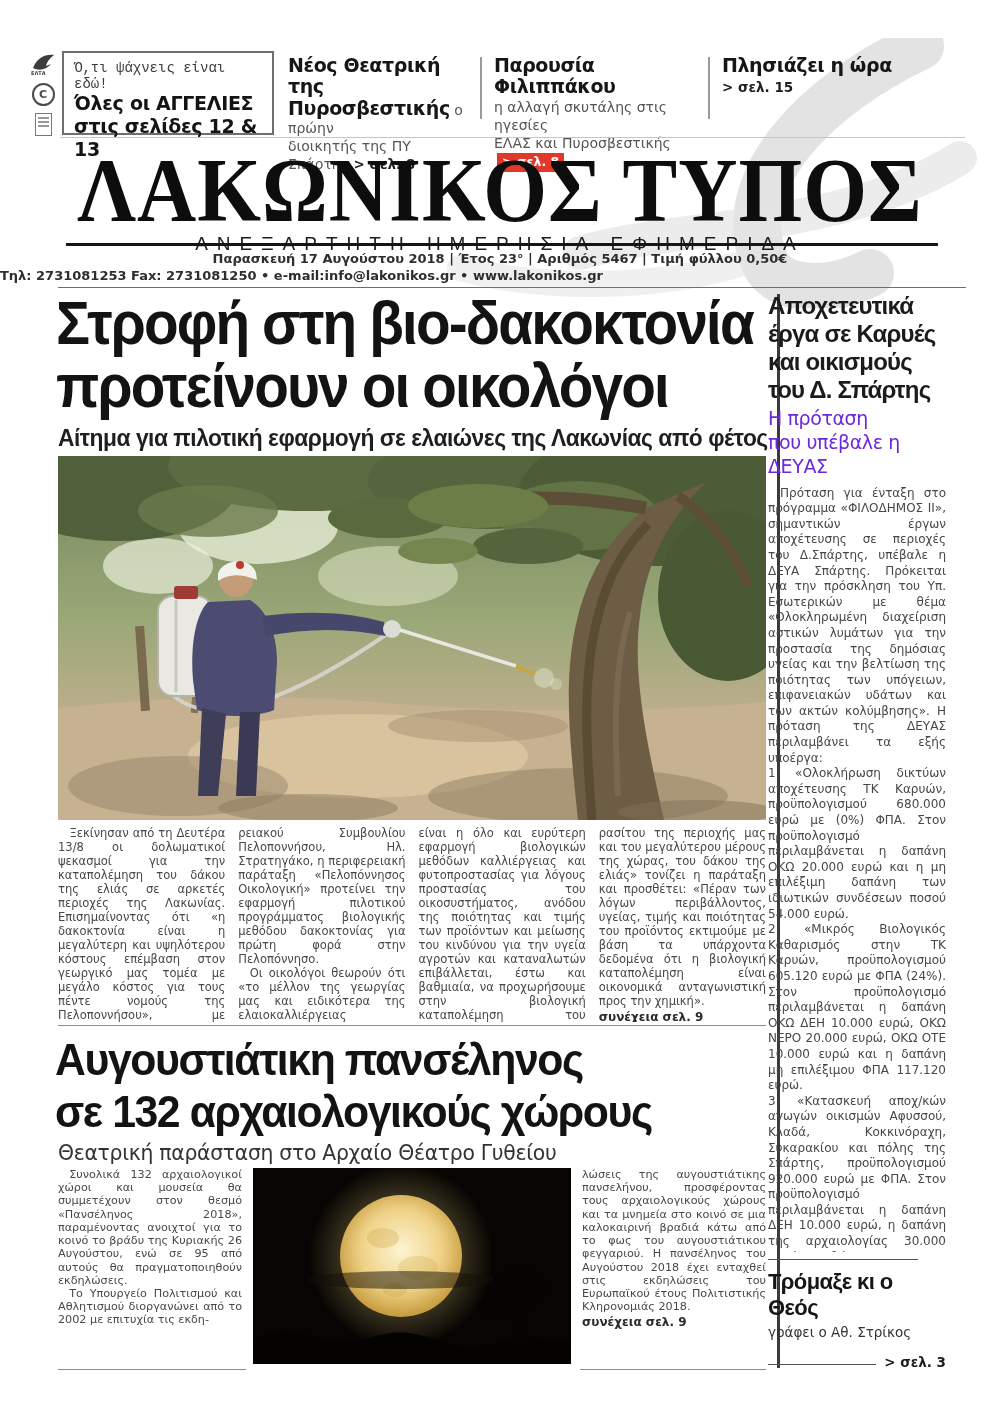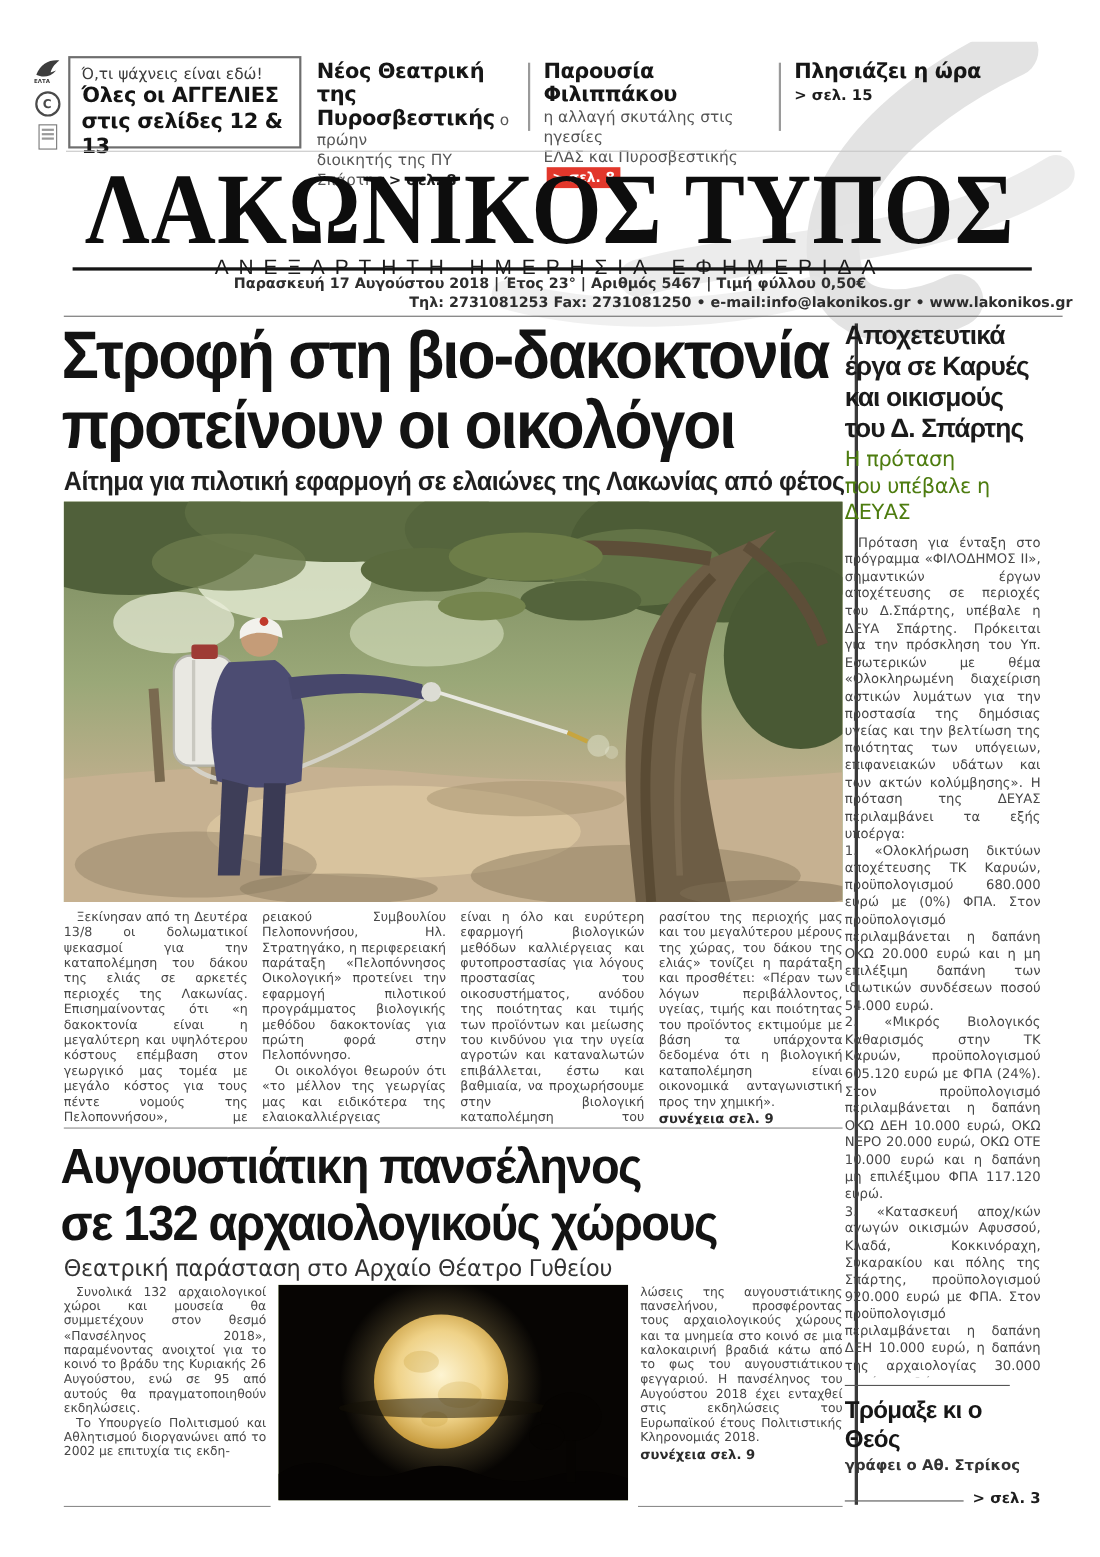--- a/index.html
+++ b/index.html
@@ -13,60 +13,60 @@
   .decor{position:absolute;z-index:0;}
   
   .margin-icons{left:26px;top:52px;width:34px;display:flex;flex-direction:column;align-items:center;gap:7px;}
   .copyright-badge{width:19px;height:19px;border:2px solid #4a4a4a;border-radius:50%;
         display:flex;align-items:center;justify-content:center;font-size:11px;font-weight:bold;color:#4a4a4a;}
   .stamp{width:17px;height:23px;border:1px solid #777;display:flex;flex-direction:column;gap:2px;padding:3px 2px;box-sizing:border-box;}
   .stamp i{display:block;height:2px;background:#999;}
   
   .teaser-box{left:62px;top:51px;width:212px;height:84px;border:2px solid #6e6e6e;
         padding:7px 10px;box-sizing:border-box;}
-  .tb-l1{font-size:14px;color:#3c3c3c;}
+  .tb-l1{font-size:14px;color:#3c3c3c;font-family:Liberation Mono, monospace;}
   .tb-l2,.tb-l3{font-size:19px;font-weight:bold;color:#141414;letter-spacing:-.3px;line-height:1.22;}
   .teaser{font-size:14px;color:#555;}
   .teaser .t-title{font-size:19px;font-weight:bold;color:#161616;letter-spacing:-.4px;line-height:1.12;}
   .teaser .t-sub{font-size:14px;color:#555;line-height:1.3;}
   .pageref{font-weight:bold;color:#1d1d1d;font-size:13.5px;}
   .pageref-red{display:inline-block;background:var(--red,#e2372b);color:#fff;font-weight:bold;
         font-size:12.5px;padding:1px 5px 2px;margin-left:3px;}
   .vdiv{width:1.5px;background:#9a9a9a;}
   
   .mast-title{left:55px;top:138px;width:890px;text-align:center;
         font-family:"Liberation Serif","DejaVu Serif",serif;font-weight:bold;font-size:82px;
         color:#0d0d0d;letter-spacing:1px;transform:scaleY(1.12);transform-origin:center top;white-space:nowrap;}
   .mast-sub{left:55px;top:233px;width:890px;text-align:center;font-size:19px;color:#1c1c1c;
         letter-spacing:9px;font-family:"Liberation Sans",sans-serif;}
   .rule{background:#151515;}
   .dateline{left:0;top:251px;width:1000px;text-align:center;font-size:13px;font-weight:bold;color:#2e2e2e;}
-  .contact{left:15px;top:268px;width:960px;text-align:right;font-size:13px;font-weight:bold;color:#2e2e2e;}
+  .contact{left:0;top:268px;width:960px;text-align:left;font-size:13px;font-weight:bold;color:#2e2e2e;}
   
   .headline1{left:56px;top:292px;width:770px;font-family:"Liberation Sans",sans-serif;
         font-weight:bold;font-size:61px;line-height:1.03;color:#131313;letter-spacing:-2px;
         transform:scaleX(.93);transform-origin:0 0;white-space:nowrap;}
   .subhead1{left:58px;top:424px;font-family:"Liberation Sans",sans-serif;font-weight:bold;
         font-size:24px;color:#1f1f1f;letter-spacing:-.5px;transform:scaleX(.95);transform-origin:0 0;white-space:nowrap;}
   .photo{overflow:hidden;background:#9aa878;}
   .body-col{font-size:11.5px;line-height:1.22;color:#474747;}
   .cols-row{left:58px;top:826px;width:708px;height:196px;display:flex;gap:13px;}
   .cols-row .col{flex:1;overflow:hidden;}
   .continued{font-weight:bold;text-align:left;font-size:12px;color:#2b2b2b;margin-top:2px;}
   .hr{background:#8c8c8c;height:1px;}
   
   .rc-divider{left:777px;top:294px;width:2.5px;height:1074px;background:#3a3a3a;}
   .right-col{left:768px;top:292px;width:178px;height:1078px;display:flex;flex-direction:column;}
   .rc-head{font-family:"Liberation Sans",sans-serif;font-weight:bold;font-size:24px;line-height:1.17;
         color:#1b1b1b;letter-spacing:-.8px;}
-  .rc-subhead{font-size:19px;line-height:1.25;color:#4d7c0f;margin-top:3px;letter-spacing:-.4px;}
+  .rc-subhead{font-size:19px;line-height:1.25;color:#6d28d9;margin-top:3px;letter-spacing:-.4px;}
   .rc-body{margin-top:7px;font-size:12px;line-height:1.3;color:#474747;flex:1;overflow:hidden;}
   .rc-rule{width:150px;height:1px;background:#555;margin:7px 0 9px;}
   .rc-foot-title{font-family:"Liberation Sans",sans-serif;font-weight:bold;font-size:22px;color:#161616;letter-spacing:-.6px;}
-  .rc-foot-by{font-weight:bold;font-size:13.5px;color:#333;margin-top:3px;}
+  .rc-foot-by{font-weight:normal;font-size:13.5px;color:#333;margin-top:3px;}
   .rc-foot-page{display:flex;align-items:flex-end;gap:8px;margin-top:14px;}
   .rc-foot-page .ln{flex:1;height:1px;background:#555;margin-bottom:5px;}
   
   .headline2{left:55px;top:1034px;width:740px;font-family:"Liberation Sans",sans-serif;font-weight:bold;
         font-size:45px;line-height:1.16;color:#131313;letter-spacing:-1.5px;
         transform:scaleX(.95);transform-origin:0 0;white-space:nowrap;}
   .subhead2{left:58px;top:1141px;font-size:21px;color:#333;letter-spacing:-.3px;
         transform:scaleX(.97);transform-origin:0 0;white-space:nowrap;}
   .moon-row{left:58px;top:1168px;width:708px;height:200px;display:flex;gap:11px;}
   .moon-row .mcol{width:184px;overflow:hidden;}

